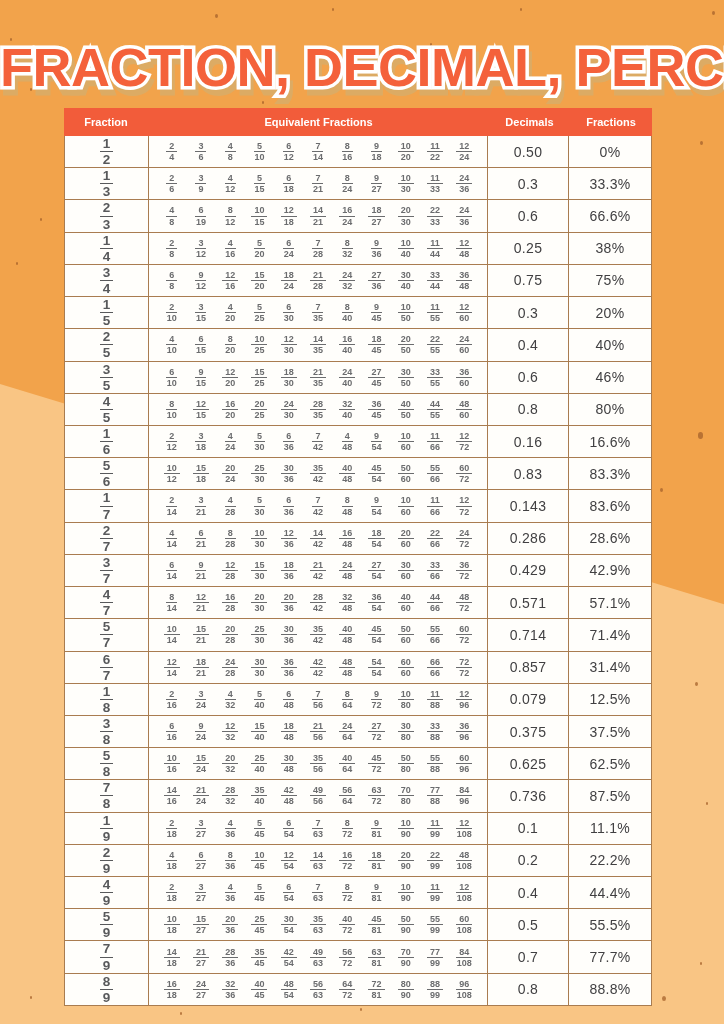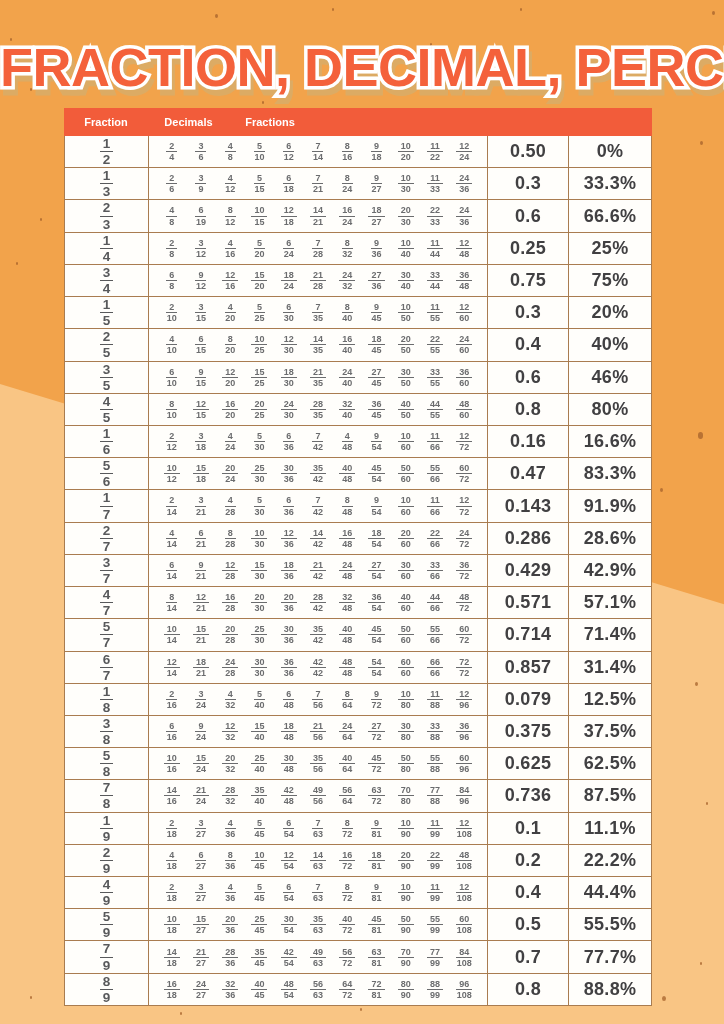--- a/index.html
+++ b/index.html
@@ -87,21 +87,21 @@
     font-size: 13.5px; font-weight: bold;
     color: var(--fraction-text, #58595B);
   }
   .frac.small {
     flex: 1;
     font-size: 9px; font-weight: bold;
     color: #6B6C6E;
   }
   .col-equivalents { display: flex; justify-content: space-between; }
   .col-decimal, .col-percent {
-    font-size: 18px; font-weight: bold;
+    font-size: 14px; font-weight: normal;
     color: var(--value-text, #414042);
     letter-spacing: 0.3px;
   }
 </style>
 </head>
 <body>
 
 <div class="bg-top"></div>
 <div id="speckles">
     <div class="speckle" style="left: 215px; top: 14px; width: 3px; height: 3.9px;"></div>
@@ -139,20 +139,21 @@
     <div class="speckle" style="left: 700px; top: 962px; width: 2px; height: 2.6px;"></div>
     <div class="speckle" style="left: 360px; top: 1008px; width: 2px; height: 2.6px;"></div>
     <div class="speckle" style="left: 180px; top: 1012px; width: 2px; height: 2.6px;"></div>
   </div>
 
 <h1 class="title">FRACTION, DECIMAL, PERCENT</h1>
 
 <div class="table-wrap">
   <div class="thead">
     <div class="hcell h-fraction">Fraction</div>
+    <div class="hcell h-equivalents">Equivalent Fractions</div>
     <div class="hcell h-decimal">Decimals</div>
     <div class="hcell h-percent">Fractions</div>
   </div>
   <div class="tbody" id="tbody">
       <div class="trow">
         <div class="cell col-fraction">
           <span class="frac big">
             <span class="nu">1</span>
             <span class="de">2</span>
           </span>
@@ -365,21 +366,21 @@
           <span class="frac small">
             <span class="nu">11</span>
             <span class="de">44</span>
           </span>
           <span class="frac small">
             <span class="nu">12</span>
             <span class="de">48</span>
           </span>
         </div>
         <div class="cell col-decimal">0.25</div>
-        <div class="cell col-percent">25%</div>
+        <div class="cell col-percent">38%</div>
       </div>
       <div class="trow">
         <div class="cell col-fraction">
           <span class="frac big">
             <span class="nu">3</span>
             <span class="de">4</span>
           </span>
         </div>
         <div class="cell col-equivalents">
           <span class="frac small">
@@ -756,21 +757,21 @@
           </span>
           <span class="frac small">
             <span class="nu">55</span>
             <span class="de">66</span>
           </span>
           <span class="frac small">
             <span class="nu">60</span>
             <span class="de">72</span>
           </span>
         </div>
-        <div class="cell col-decimal">0.47</div>
+        <div class="cell col-decimal">0.83</div>
         <div class="cell col-percent">83.3%</div>
       </div>
       <div class="trow">
         <div class="cell col-fraction">
           <span class="frac big">
             <span class="nu">1</span>
             <span class="de">7</span>
           </span>
         </div>
         <div class="cell col-equivalents">
@@ -813,21 +814,21 @@
           <span class="frac small">
             <span class="nu">11</span>
             <span class="de">66</span>
           </span>
           <span class="frac small">
             <span class="nu">12</span>
             <span class="de">72</span>
           </span>
         </div>
         <div class="cell col-decimal">0.143</div>
-        <div class="cell col-percent">91.9%</div>
+        <div class="cell col-percent">83.6%</div>
       </div>
       <div class="trow">
         <div class="cell col-fraction">
           <span class="frac big">
             <span class="nu">2</span>
             <span class="de">7</span>
           </span>
         </div>
         <div class="cell col-equivalents">
           <span class="frac small">

